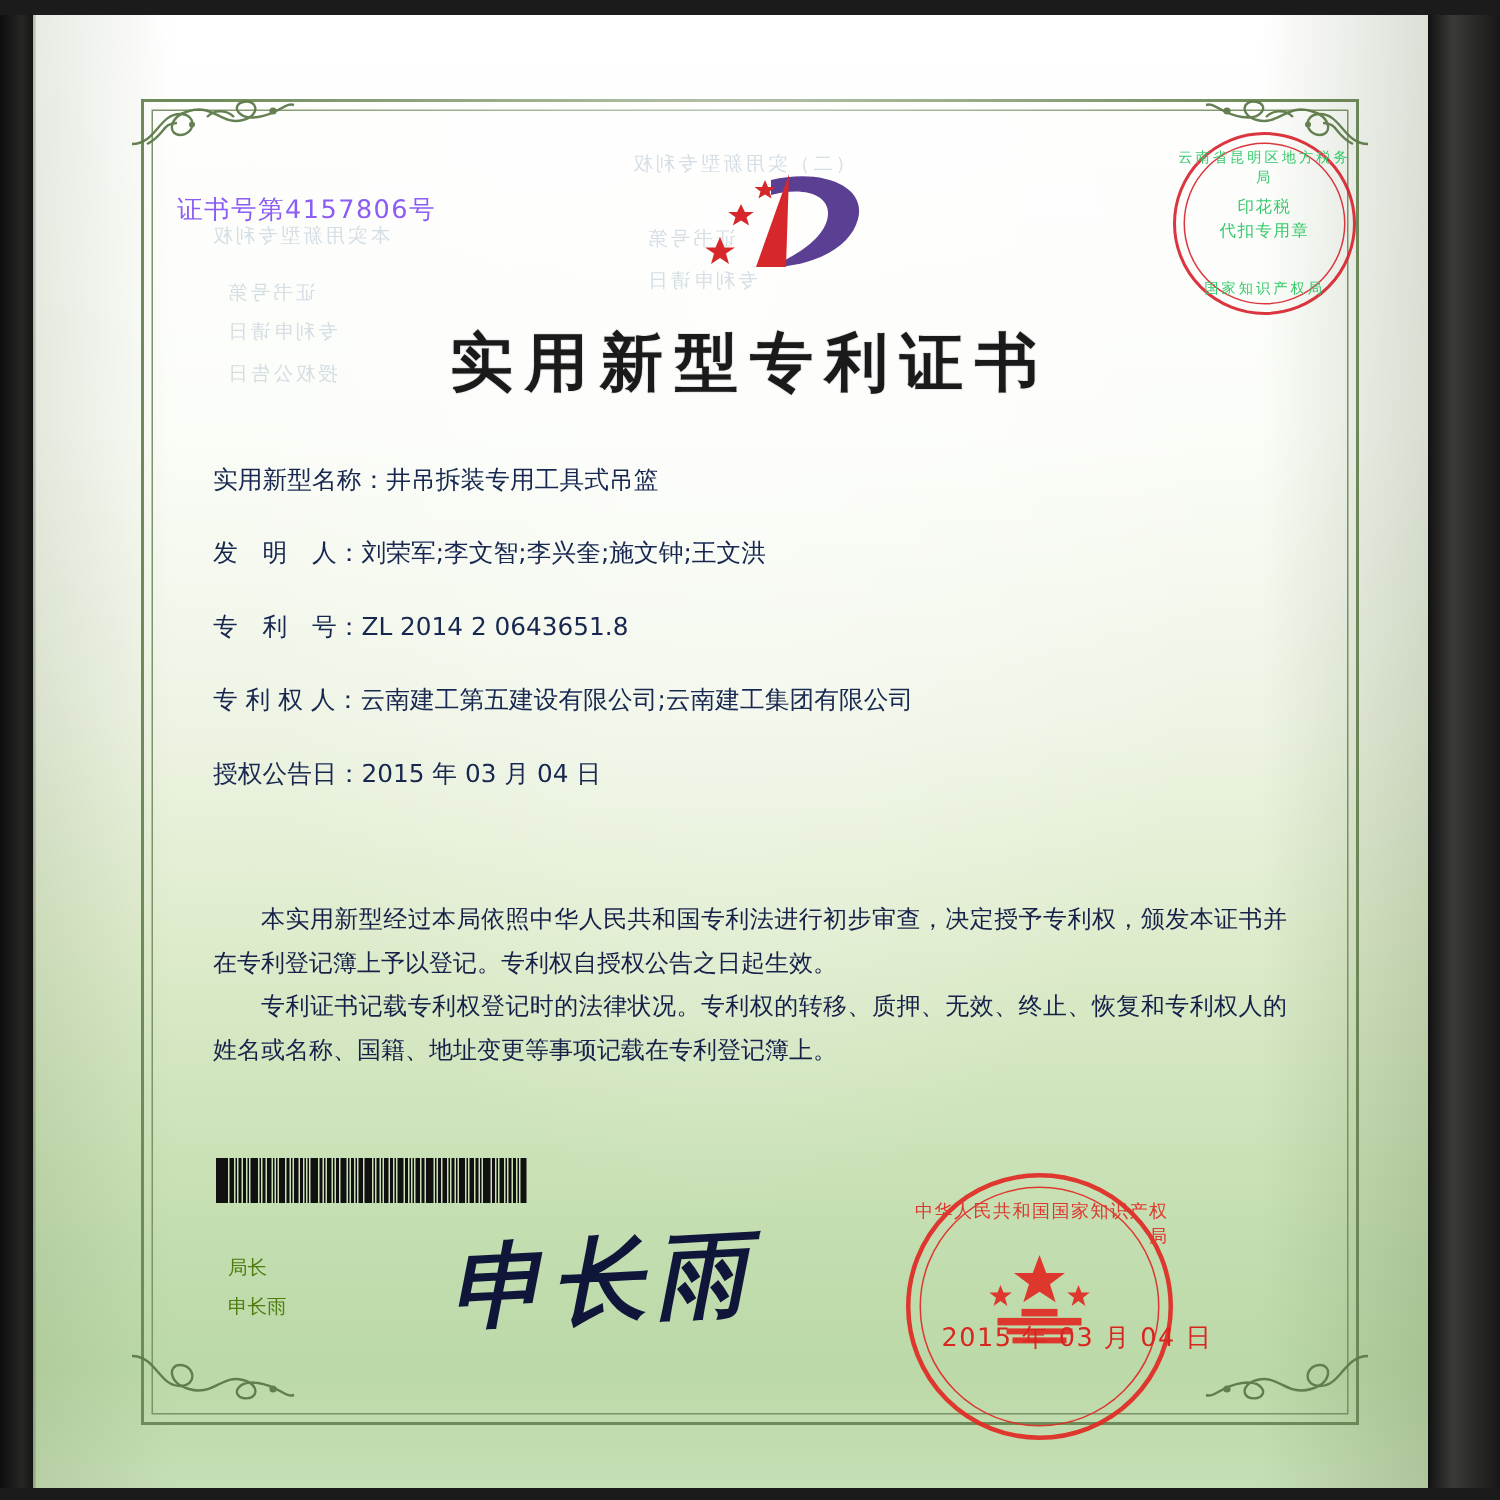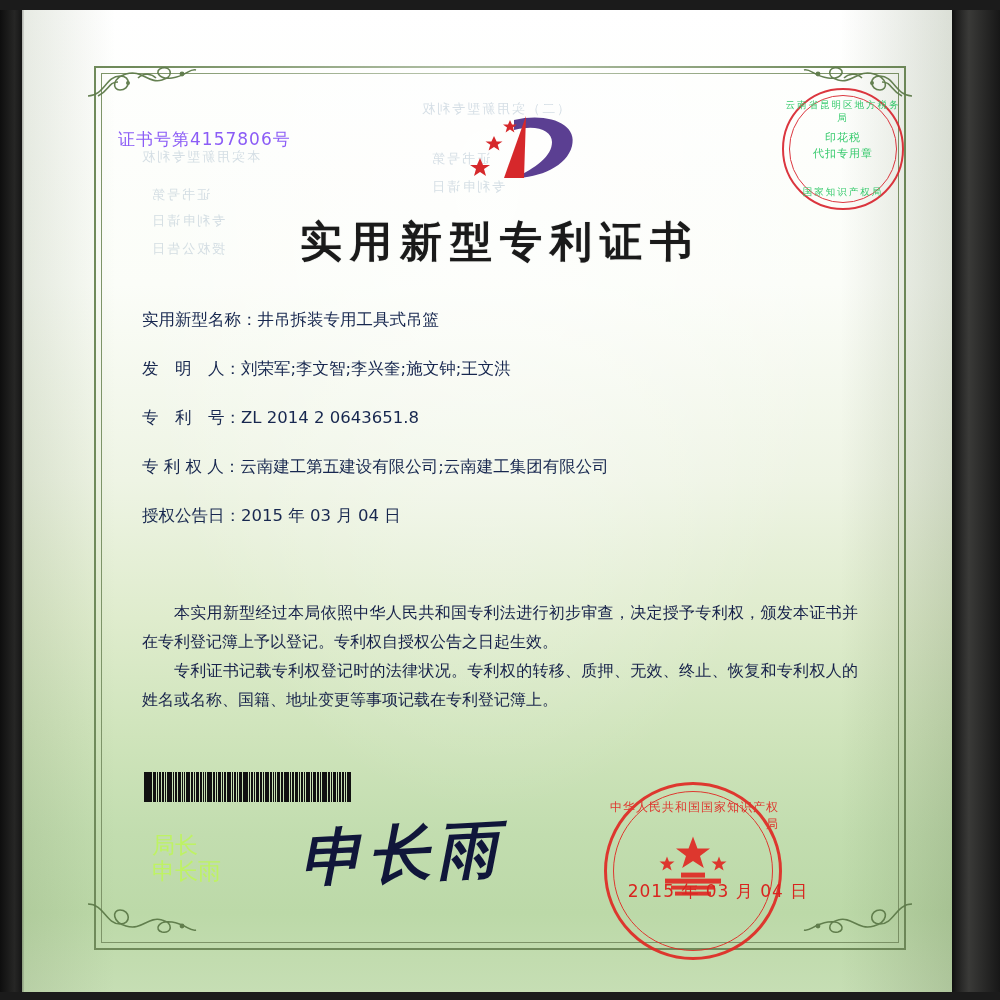--- a/index.html
+++ b/index.html
@@ -201,22 +201,22 @@
     margin-right: 1px;
     vertical-align: top;
   }
 
   
   .sig-label {
     position: absolute;
     left: 152px;
     top: 832px;
     font-family: Liberation Sans, sans-serif;
-    font-size: 23px;
-    color: #bef264;
+    font-size: 13px;
+    color: #4d7c0f;
     line-height: 26px;
   }
   .sig-script {
     position: absolute;
     left: 300px;
     top: 812px;
     font-family: "DejaVu Serif", serif;
     font-size: 62px;
     font-weight: bold;
     font-style: italic;

